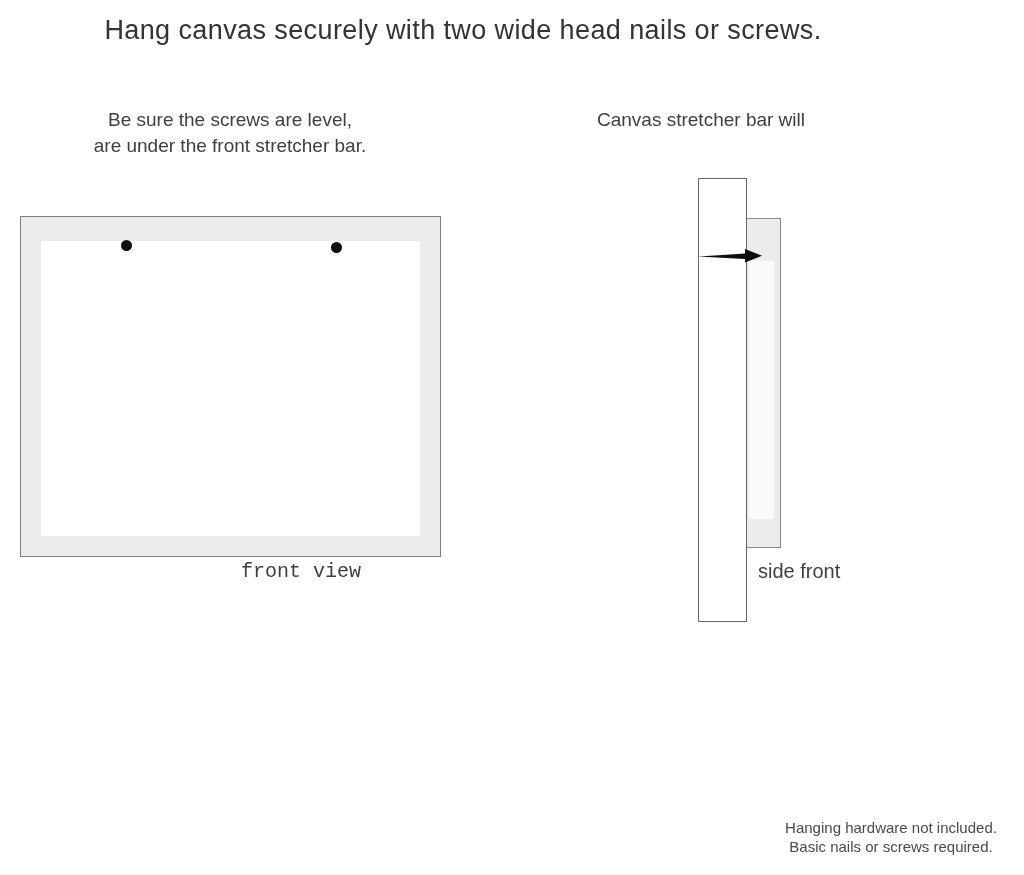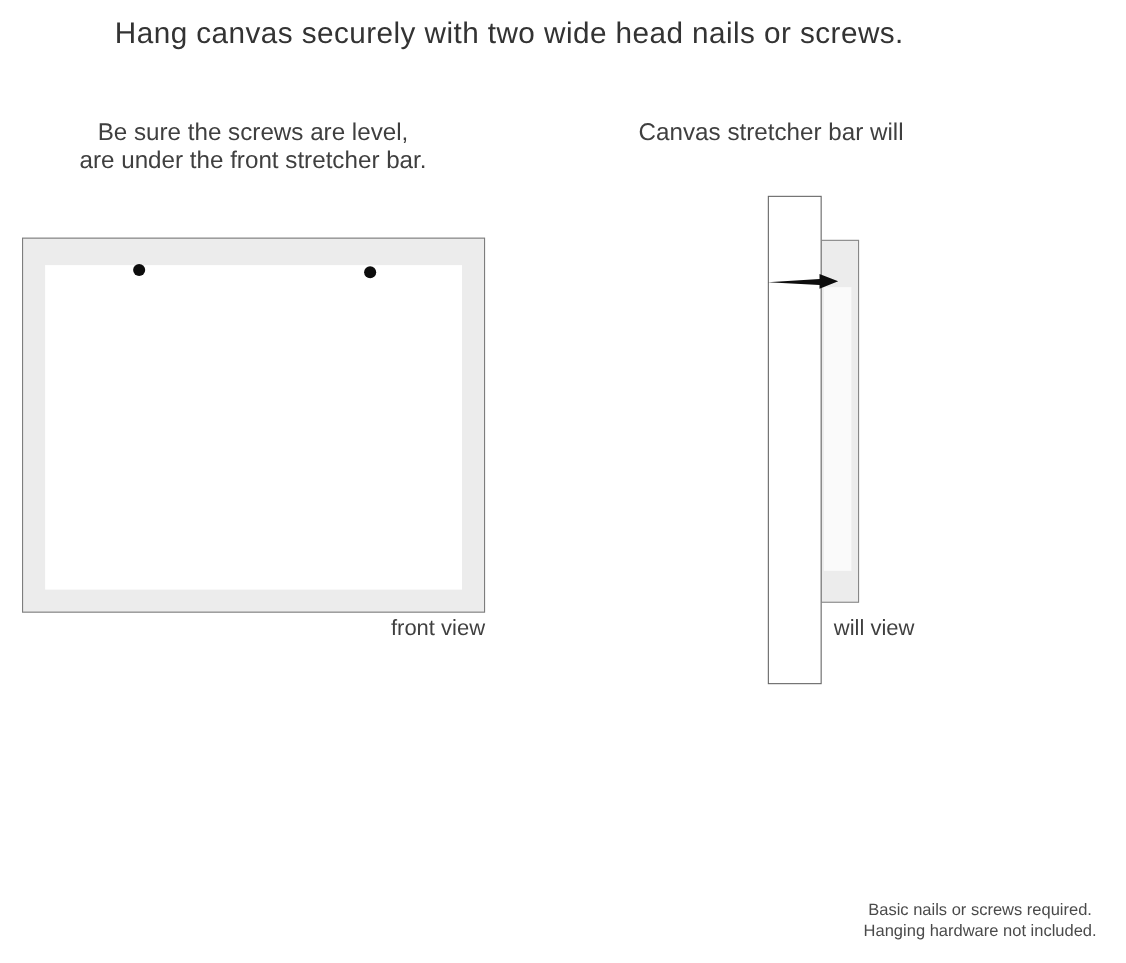--- a/index.html
+++ b/index.html
@@ -32,21 +32,21 @@
     font-size: 27px;
     font-weight: 400;
     letter-spacing: 0.4px;
     color: var(--text-dark);
   }
   .instr {
     position: absolute;
     top: 107px;
     transform: translateX(-50%);
     text-align: center;
-    font-size: 22px;
+    font-size: 19px;
     line-height: 26px;
     color: var(--text-body);
     white-space: nowrap;
   }
   .instr-front { left: 230px; }
   .instr-side  { left: 701px; text-align: center; }
 
   
   .front-view {
     position: absolute;
@@ -78,21 +78,21 @@
   .view-label {
     position: absolute;
     top: 560px;
     font-size: 20px;
     color: var(--text-body);
     white-space: nowrap;
   }
   .label-front {
     left: 241px;
     width: 200px;
-    text-align: right;
+    font-family: Liberation Mono, monospace;
   }
   .label-side { left: 758px; }
 
   
   .side-canvas {
     position: absolute;
     left: 746px;
     top: 218px;
     width: 35px;
     height: 330px;
@@ -159,20 +159,20 @@
   </div>
   <div class="view-label label-front">front view</div>
 
   <div class="side-canvas">
     <div class="side-canvas-face"></div>
   </div>
   <div class="side-bar"></div>
   <svg class="nail" viewBox="0 0 66 17" xmlns="http://www.w3.org/2000/svg">
     <path d="M 1 9.6 L 48 6.6 L 48 2 L 65 8.7 L 48 15.6 L 48 12 Z" fill="#0d0d0d"></path>
   </svg>
-  <div class="view-label label-side">will view</div>
+  <div class="view-label label-side">side front</div>
 
   <div class="footer-note">
+    <div>Hanging hardware not included.</div>
     <div>Basic nails or screws required.</div>
-    <div>Hanging hardware not included.</div>
   </div>
 
 </div>
 
 </body></html>

